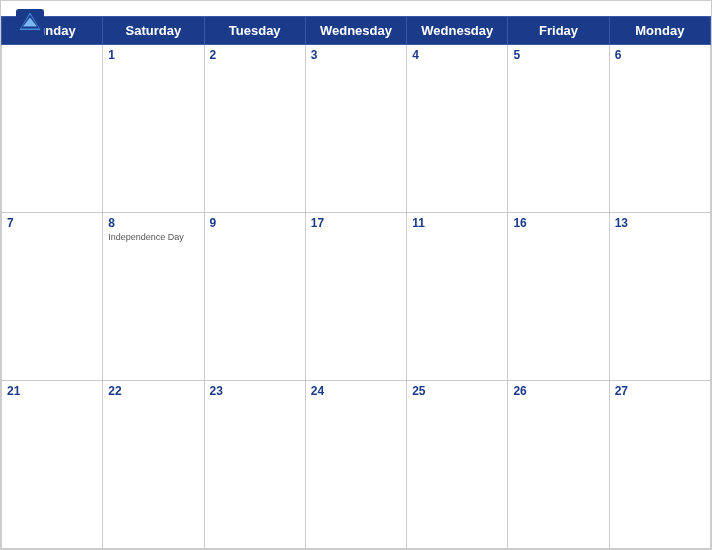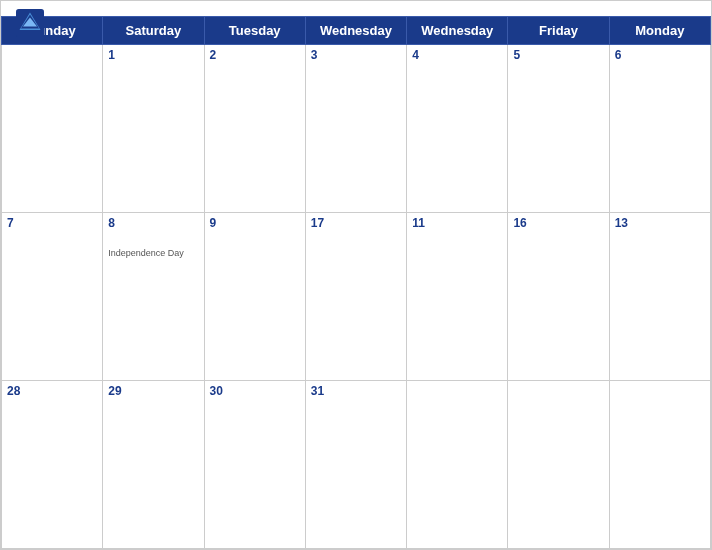--- a/index.html
+++ b/index.html
@@ -81,21 +81,21 @@
       height: 72px;
     }
     .day-number {
       font-size: 12px;
       color: #1a3a8a;
       font-weight: bold;
     }
     .event-label {
       font-size: 9px;
       color: #555;
-      margin-top: 18px;
+      margin-top: 2px;
     }
   </style>
 </head>
 <body>
 
 <div class="calendar-container">
   <div class="calendar-header">
     <div class="logo-area">
       <svg class="logo-icon" viewBox="0 0 40 40" xmlns="http://www.w3.org/2000/svg">
         <rect x="0" y="0" width="40" height="40" fill="#1a3a8a" rx="4"></rect>
@@ -171,30 +171,36 @@
           </td>
           <td>
             <div class="day-number">16</div>
           </td>
           <td>
             <div class="day-number">13</div>
           </td>
         </tr>
         <tr class="row-week">
           <td>
-            <div class="day-number">28</div>
-          </td>
-          <td>
-            <div class="day-number">29</div>
-          </td>
-          <td>
-            <div class="day-number">30</div>
-          </td>
-          <td>
-            <div class="day-number">31</div>
-          </td>
-          <td></td>
-          <td></td>
-          <td></td>
+            <div class="day-number">21</div>
+          </td>
+          <td>
+            <div class="day-number">22</div>
+          </td>
+          <td>
+            <div class="day-number">23</div>
+          </td>
+          <td>
+            <div class="day-number">24</div>
+          </td>
+          <td>
+            <div class="day-number">25</div>
+          </td>
+          <td>
+            <div class="day-number">26</div>
+          </td>
+          <td>
+            <div class="day-number">27</div>
+          </td>
         </tr>
       </tbody>
   </table>
 </div>
 
 </body></html>

